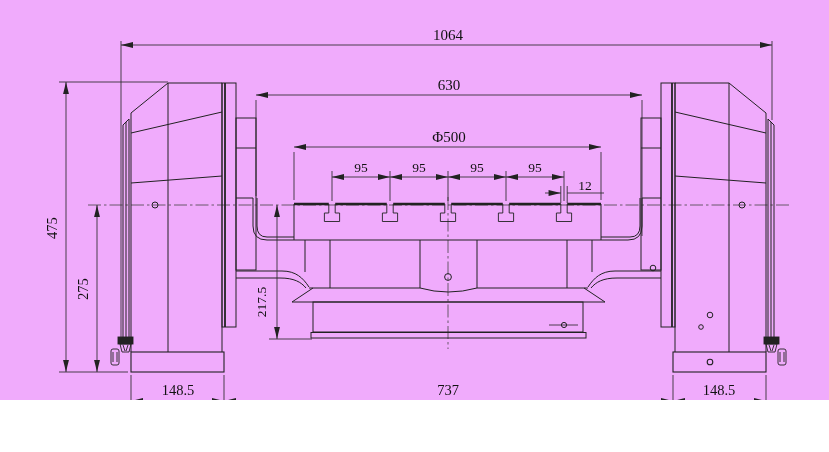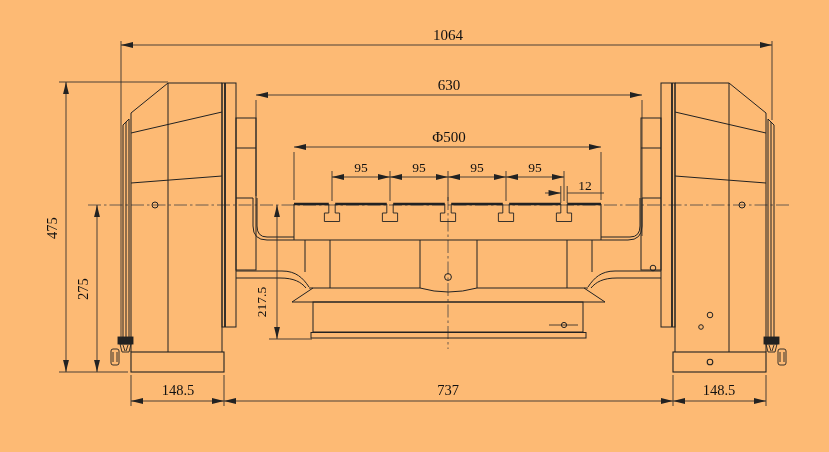--- a/index.html
+++ b/index.html
@@ -1,16 +1,16 @@
 <!DOCTYPE html>
 <html><head>
 <meta charset="utf-8">
 <style>
   html,body{margin:0;padding:0;background:#ffffff;}
-  .canvas{position:relative;width:829px;height:452px;background:#fdba74;overflow:hidden;}
+  .canvas{position:relative;width:829px;height:400px;background:#f0abfc;overflow:hidden;}
   svg{display:block;}
   text{font-family:"Liberation Serif","DejaVu Serif",serif;fill:#111;}
   .dimtxt{font-size:15px;}
   .dimtxt-s{font-size:13.5px;}
   .dimtxt-m{font-size:14.5px;}
 </style>
 </head>
 <body>
 
 <div class="canvas">

